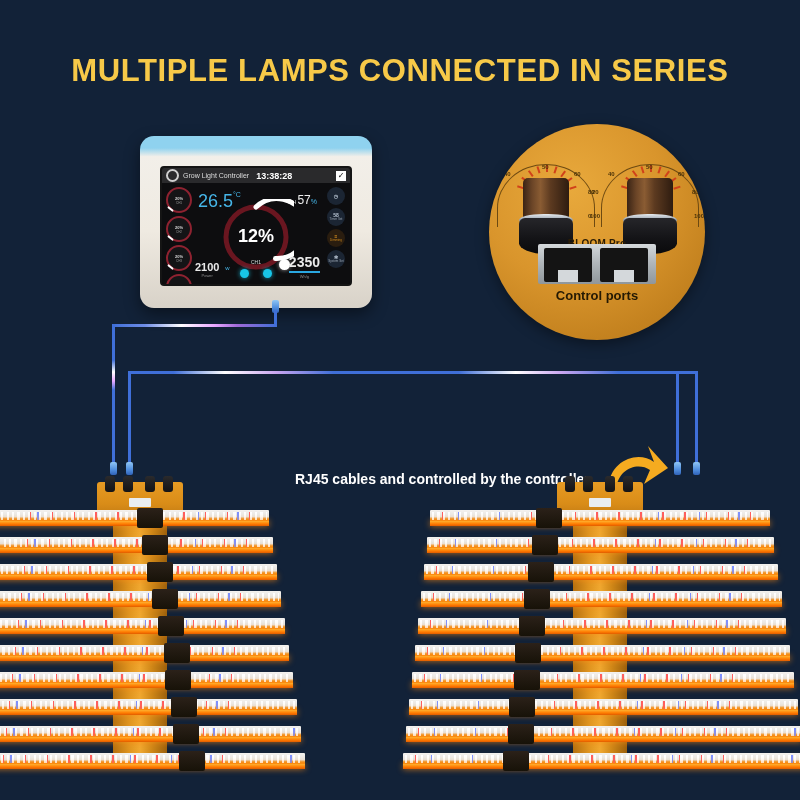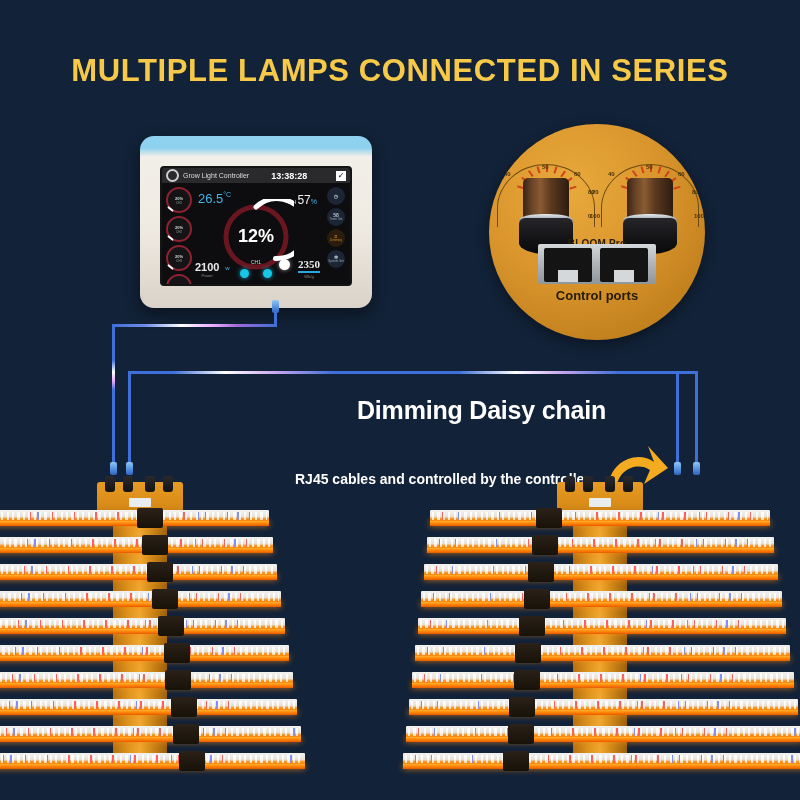--- a/index.html
+++ b/index.html
@@ -33,21 +33,21 @@
   }
   .scr-top{
     height:15px;background:#2a2a2c;display:flex;align-items:center;
     padding:0 4px;gap:4px;border-bottom:1px solid #000;
   }
   .scr-top .gear{
     width:9px;height:9px;border-radius:50%;
     border:2px solid #cfcfcf;flex:none;
   }
   .scr-title{color:#dcdcdc;font-size:7px;white-space:nowrap;}
-  .scr-time{color:#fff;font-size:9px;font-weight:bold;margin-left:18px;}
+  .scr-time{color:#fff;font-size:9px;font-weight:bold;margin-left:3px;}
   .scr-check{
     margin-left:auto;width:10px;height:10px;background:#fff;
     color:#000;font-size:8px;line-height:10px;text-align:center;
   }
   .scr-main{position:absolute;left:0;right:0;top:15px;bottom:0;background:#0d0d0f;}
 
   .dials{position:absolute;left:4px;top:4px;width:26px;}
   .dial{
     width:22px;height:22px;border-radius:50%;
     border:2px solid #8e2230;position:relative;margin-bottom:3px;
@@ -84,21 +84,21 @@
   .pwr b{display:block;color:#eaeaea;font-size:11px;font-weight:bold;}
   .pwr i{display:block;color:#8d8d8d;font-size:4px;font-style:normal;}
   .pwr u{position:absolute;right:-10px;top:4px;color:#46b6e8;font-size:6px;text-decoration:none;}
 
   .chlabel{position:absolute;left:50%;transform:translateX(-50%);bottom:19px;color:#d9d9d9;font-size:5px;}
   .dots{position:absolute;left:50%;transform:translateX(-50%);bottom:6px;display:flex;gap:14px;}
   .dots i{width:9px;height:9px;border-radius:50%;background:#18c6e8;display:block;
           box-shadow:0 0 5px rgba(24,198,232,.8);}
 
   .energy{position:absolute;right:30px;bottom:5px;text-align:center;}
-  .energy b{display:block;color:#eaeaea;font-size:11px;font-weight:bold;font-family:Liberation Serif, serif;}
+  .energy b{display:block;color:#eaeaea;font-size:14px;font-weight:bold;}
   .energy u{display:block;height:2px;background:#2aa7e0;margin:1px 0;text-decoration:none;}
   .energy i{display:block;color:#8d8d8d;font-size:4px;font-style:normal;}
 
   .sidebtns{position:absolute;right:3px;top:4px;width:20px;}
   .sb{
     width:18px;height:18px;border-radius:50%;margin-bottom:3px;
     background:#1b2533;display:flex;flex-direction:column;
     align-items:center;justify-content:center;color:#b8c4d2;
   }
   .sb.amber{background:#2a1d0f;color:#f0a020;}
@@ -265,21 +265,21 @@
               </div>
           </div>
           <div class="dial">
             <div class="dv">
                 <b>20%</b>
               </div>
           </div>
         </div>
 
         <div class="temp">
-          <span style="font-size:13px">26.5</span><span>°C</span>
+          <span style="font-size:18px">26.5</span><span>°C</span>
         </div>
 
         <div class="rh">
           <em>RH</em><span style="font-size:12px;color:#eee">57</span><span>%</span>
         </div>
 
         <div class="ring-wrap">
           <svg width="76" height="76" viewBox="0 0 76 76">
             <circle cx="38" cy="38" r="30" fill="none" stroke="#6a1620" stroke-width="5"></circle>
             <path d="M38 8 A30 30 0 1 1 57.5 59.5" fill="none" stroke="#ffffff" stroke-width="5" stroke-linecap="round"></path>
@@ -400,21 +400,20 @@
   <div class="plug" style="left:110px;top:462px;"></div>
 
   <div class="cable glow" style="left:128px;top:371px;width:570px;height:3px;background:linear-gradient(90deg,#3f6fd8 0%,#3f6fd8 8%,#ffffff 17%,#c9a6f0 26%,#3f6fd8 36%,#3f6fd8 58%,#ffffff 68%,#c9a6f0 76%,#3f6fd8 86%,#3f6fd8 100%);"></div>
   <div class="cable" style="left:128px;top:371px;width:3px;height:97px;"></div>
   <div class="plug" style="left:126px;top:462px;"></div>
   <div class="cable" style="left:676px;top:374px;width:3px;height:94px;"></div>
   <div class="plug" style="left:674px;top:462px;"></div>
   <div class="cable" style="left:695px;top:374px;width:3px;height:94px;"></div>
   <div class="plug" style="left:693px;top:462px;"></div>
 
-  <div class="dd-title">Dimming Daisy chain</div>
   <div class="dd-l2">RJ45 cables and controlled by the controller</div>
 
   <div class="arrow">
     <svg width="66" height="58" viewBox="0 0 66 58">
       <path d="M4 48 C6 20 34 10 50 22 L44 6 L64 28 L40 44 L46 30 C34 22 14 28 12 50 Z" fill="#f5ab20"></path>
     </svg>
   </div>
 
   <div class="fixture fix-l">
     <div class="spine"></div>

